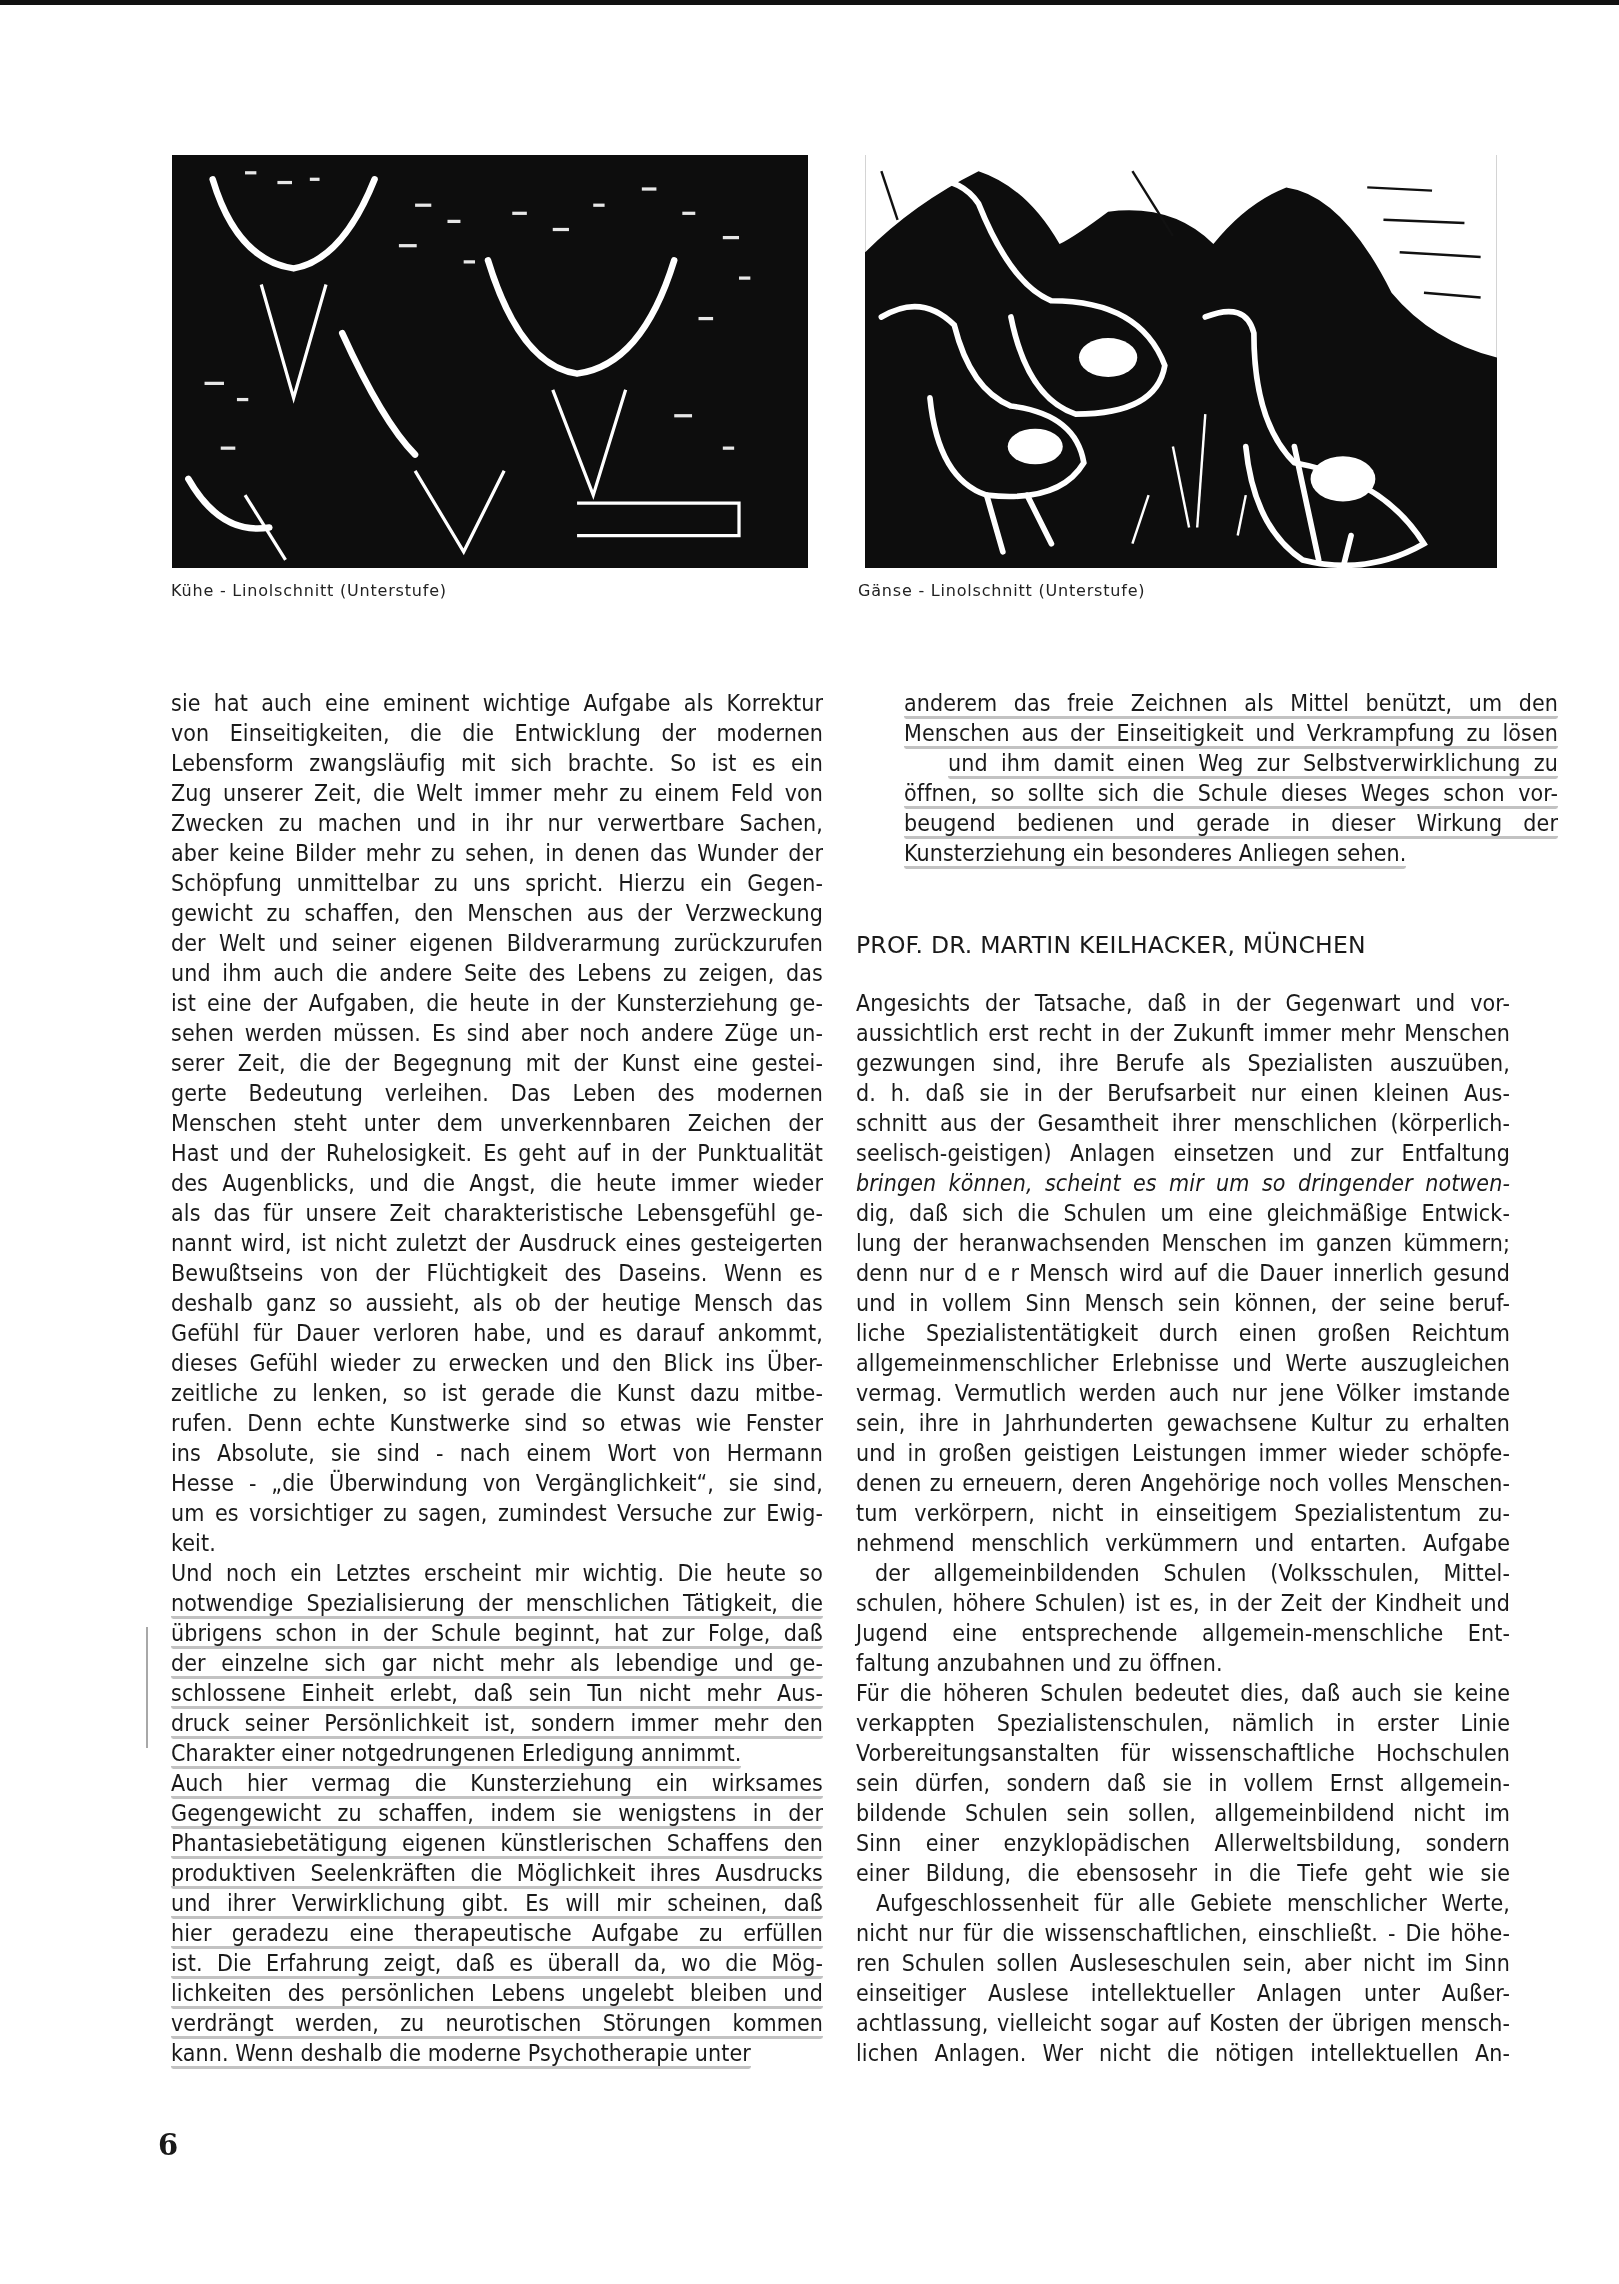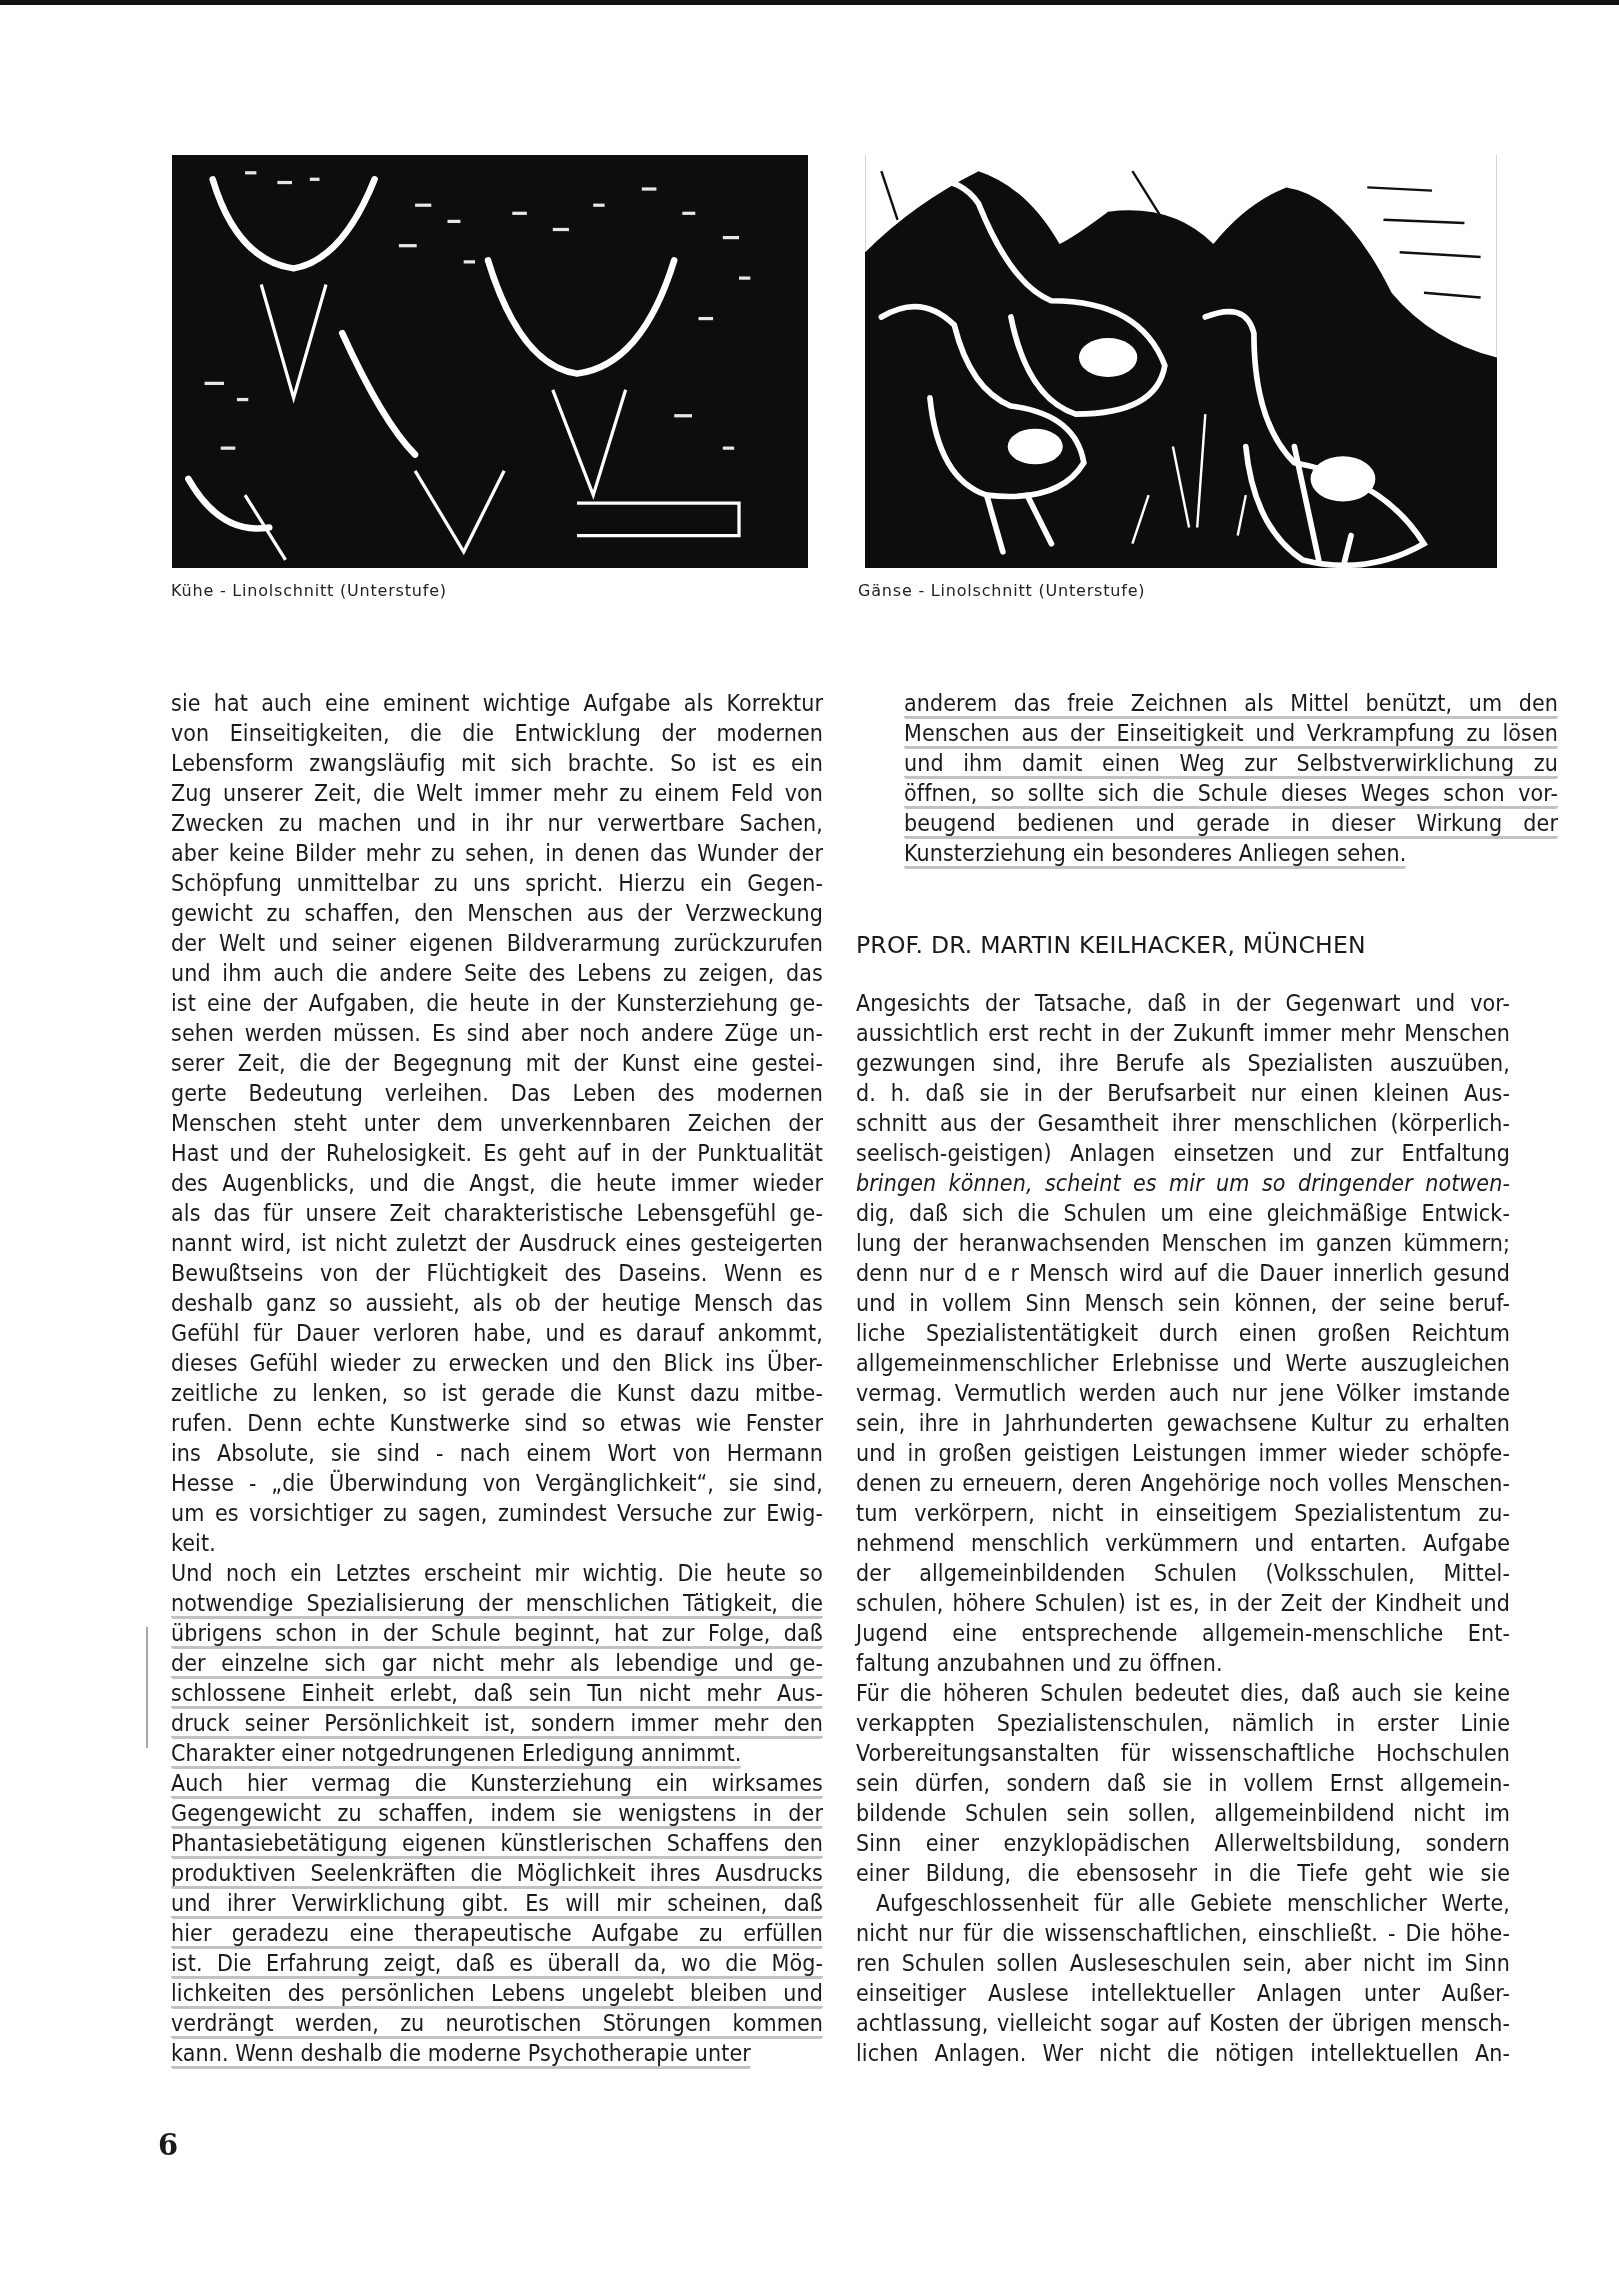--- a/index.html
+++ b/index.html
@@ -175,21 +175,21 @@
     <span class="line" style="transform: scaleX(1);"><span class="hl">und ihrer Verwirklichung gibt. Es will mir scheinen, daß</span></span>
     <span class="line" style="transform: scaleX(1);"><span class="hl">hier geradezu eine therapeutische Aufgabe zu erfüllen</span></span>
     <span class="line" style="transform: scaleX(1);"><span class="hl">ist. Die Erfahrung zeigt, daß es überall da, wo die Mög-</span></span>
     <span class="line" style="transform: scaleX(1);"><span class="hl">lichkeiten des persönlichen Lebens ungelebt bleiben und</span></span>
     <span class="line" style="transform: scaleX(1);"><span class="hl">verdrängt werden, zu neurotischen Störungen kommen</span></span>
     <span class="line last"><span class="hl">kann. Wenn deshalb die moderne Psychotherapie unter</span></span>
   </div>
 <div class="column" id="col-right">
     <span class="line" style="transform: scaleX(1);"><span class="hl">anderem das freie Zeichnen als Mittel benützt, um den</span></span>
     <span class="line" style="transform: scaleX(1);"><span class="hl">Menschen aus der Einseitigkeit und Verkrampfung zu lösen</span></span>
-    <span class="line" style="transform: scaleX(1);"><span class="hl">und ihm damit einen Weg zur Selbstverwirklichung zu</span></span>
+    <span class="line" style="transform: scaleX(1); margin-left: 44px;"><span class="hl">und ihm damit einen Weg zur Selbstverwirklichung zu</span></span>
     <span class="line" style="transform: scaleX(1);"><span class="hl">öffnen, so sollte sich die Schule dieses Weges schon vor-</span></span>
     <span class="line" style="transform: scaleX(1);"><span class="hl">beugend bedienen und gerade in dieser Wirkung der</span></span>
     <span class="line last"><span class="hl">Kunsterziehung ein besonderes Anliegen sehen.</span></span>
   </div>
 <div class="heading">PROF. DR. MARTIN KEILHACKER, MÜNCHEN</div>
 <div class="column" id="col-right-2">
     <span class="line" style="transform: scaleX(1);"><span>Angesichts der Tatsache, daß in der Gegenwart und vor-</span></span>
     <span class="line" style="transform: scaleX(1);"><span>aussichtlich erst recht in der Zukunft immer mehr Menschen</span></span>
     <span class="line" style="transform: scaleX(1);"><span>gezwungen sind, ihre Berufe als Spezialisten auszuüben,</span></span>
     <span class="line" style="transform: scaleX(1);"><span>d. h. daß sie in der Berufsarbeit nur einen kleinen Aus-</span></span>
@@ -201,21 +201,21 @@
     <span class="line" style="transform: scaleX(1);"><span>denn nur d e r Mensch wird auf die Dauer innerlich gesund</span></span>
     <span class="line" style="transform: scaleX(1);"><span>und in vollem Sinn Mensch sein können, der seine beruf-</span></span>
     <span class="line" style="transform: scaleX(1);"><span>liche Spezialistentätigkeit durch einen großen Reichtum</span></span>
     <span class="line" style="transform: scaleX(1);"><span>allgemeinmenschlicher Erlebnisse und Werte auszugleichen</span></span>
     <span class="line" style="transform: scaleX(1);"><span>vermag. Vermutlich werden auch nur jene Völker imstande</span></span>
     <span class="line" style="transform: scaleX(1);"><span>sein, ihre in Jahrhunderten gewachsene Kultur zu erhalten</span></span>
     <span class="line" style="transform: scaleX(1);"><span>und in großen geistigen Leistungen immer wieder schöpfe-</span></span>
     <span class="line" style="transform: scaleX(1);"><span>denen zu erneuern, deren Angehörige noch volles Menschen-</span></span>
     <span class="line" style="transform: scaleX(1);"><span>tum verkörpern, nicht in einseitigem Spezialistentum zu-</span></span>
     <span class="line" style="transform: scaleX(1);"><span>nehmend menschlich verkümmern und entarten. Aufgabe</span></span>
-    <span class="line" style="transform: scaleX(1);"><span>der allgemeinbildenden Schulen (Volksschulen, Mittel-</span></span>
+    <span class="line" style="transform: scaleX(1); margin-left: 19px;"><span>der allgemeinbildenden Schulen (Volksschulen, Mittel-</span></span>
     <span class="line" style="transform: scaleX(1);"><span>schulen, höhere Schulen) ist es, in der Zeit der Kindheit und</span></span>
     <span class="line" style="transform: scaleX(1);"><span>Jugend eine entsprechende allgemein-menschliche Ent-</span></span>
     <span class="line last"><span>faltung anzubahnen und zu öffnen.</span></span>
     <span class="line" style="transform: scaleX(1);"><span>Für die höheren Schulen bedeutet dies, daß auch sie keine</span></span>
     <span class="line" style="transform: scaleX(1);"><span>verkappten Spezialistenschulen, nämlich in erster Linie</span></span>
     <span class="line" style="transform: scaleX(1);"><span>Vorbereitungsanstalten für wissenschaftliche Hochschulen</span></span>
     <span class="line" style="transform: scaleX(1);"><span>sein dürfen, sondern daß sie in vollem Ernst allgemein-</span></span>
     <span class="line" style="transform: scaleX(1);"><span>bildende Schulen sein sollen, allgemeinbildend nicht im</span></span>
     <span class="line" style="transform: scaleX(1);"><span>Sinn einer enzyklopädischen Allerweltsbildung, sondern</span></span>
     <span class="line" style="transform: scaleX(1);"><span>einer Bildung, die ebensosehr in die Tiefe geht wie sie</span></span>

